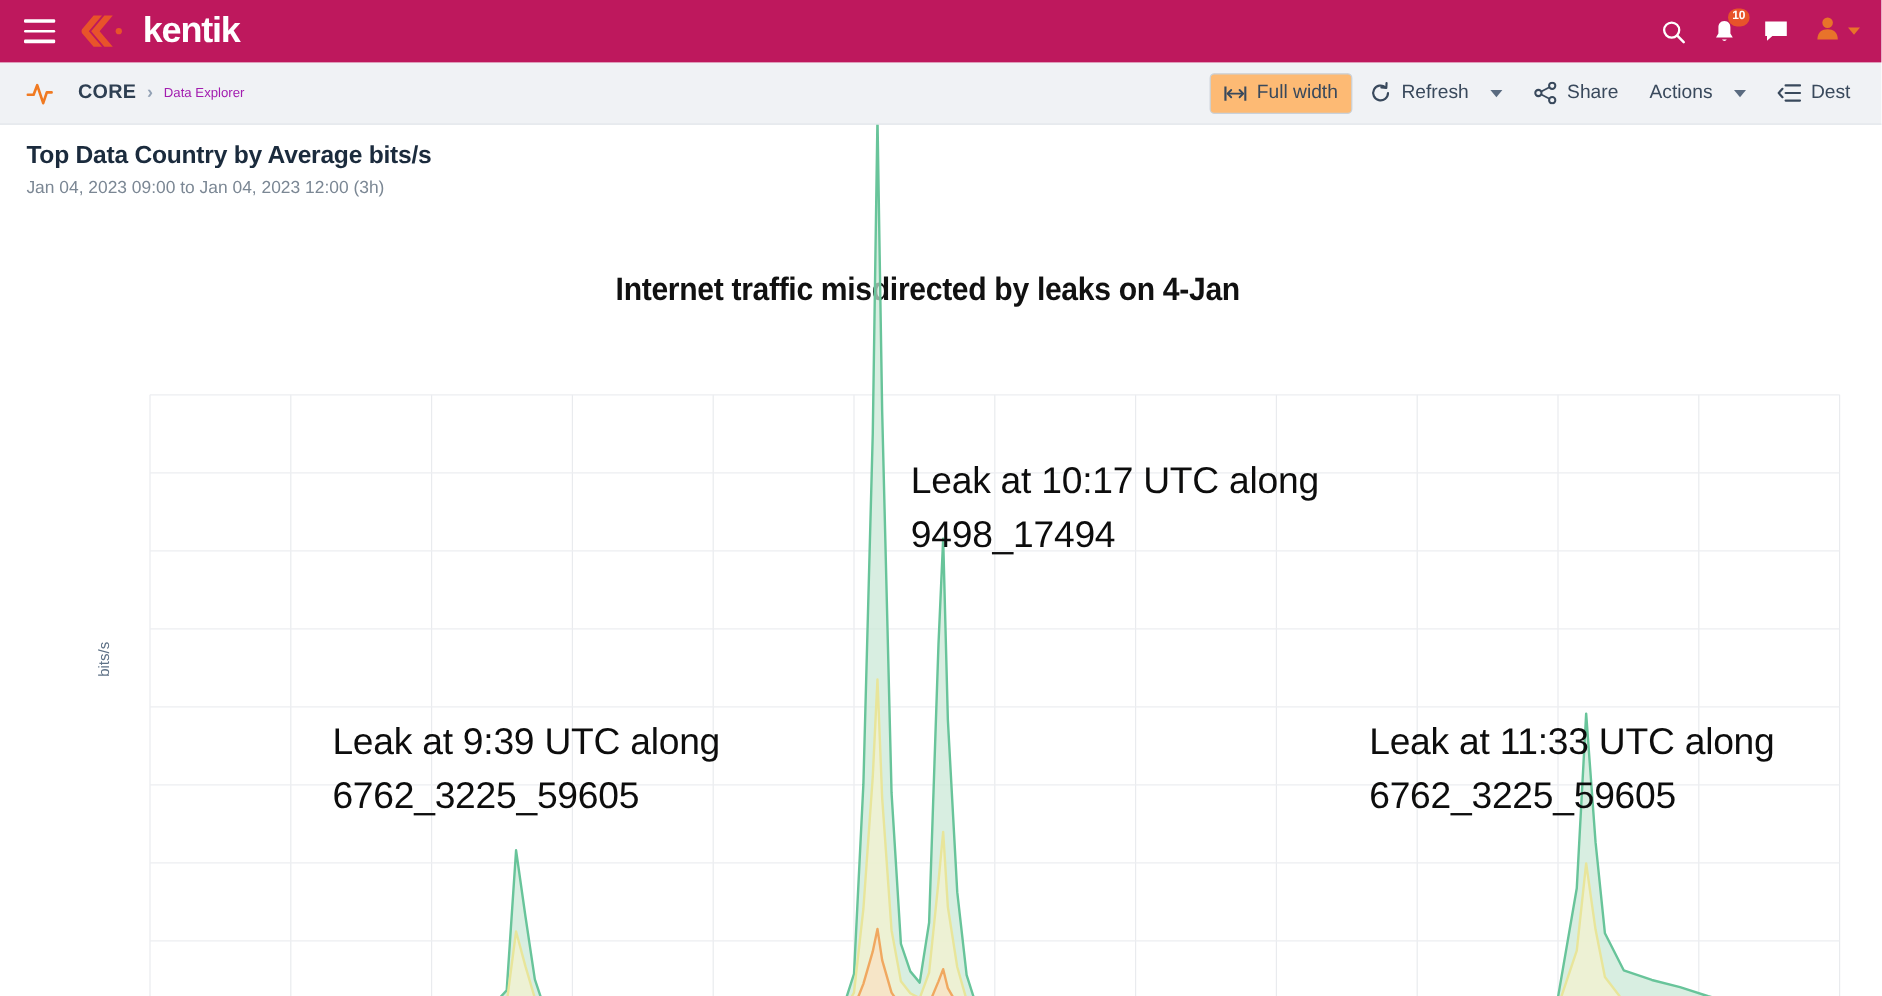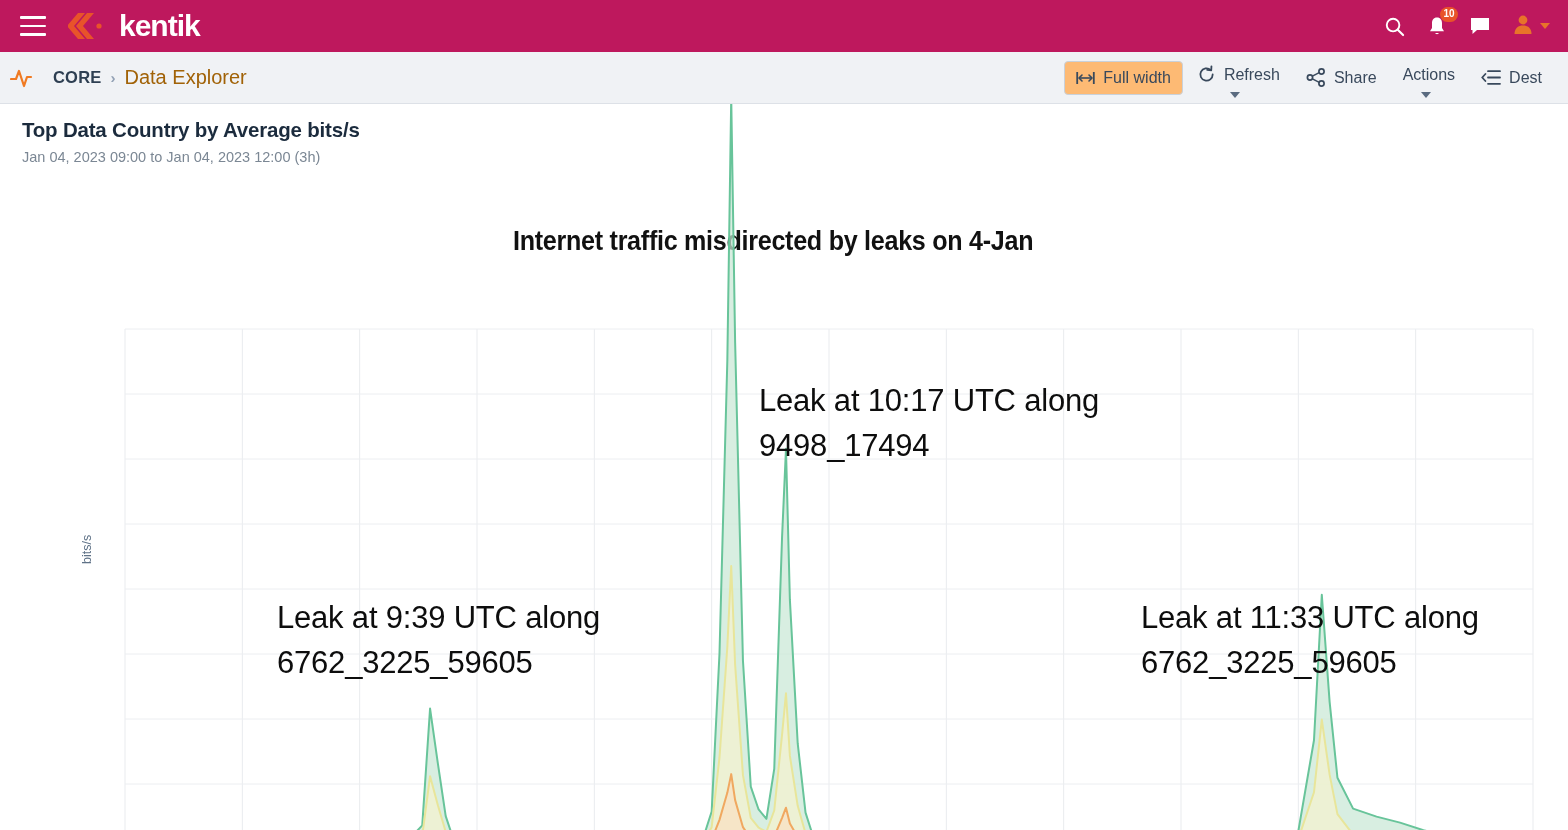--- a/index.html
+++ b/index.html
@@ -52,42 +52,42 @@
     border-left: 5px solid transparent; border-right: 5px solid transparent;
     border-top: 6px solid #e8732a;
   }
 
   
   .subbar {
     height: 52px; width: 100%;
     background: #f0f2f5;
     border-bottom: 1px solid #dde1e7;
     display: flex; align-items: center;
-    padding: 0 14px 0 10px;
+    padding: 0 14px 0 22px;
   }
   .crumbs { display: flex; align-items: center; gap: 9px; }
   .crumb-core {
     color: #2e3f52; font-size: 16.5px; font-weight: 700; letter-spacing: 0.2px;
     cursor: pointer;
   }
   .crumb-sep { color: #93a2b5; font-size: 15px; font-weight: 700; }
-  .crumb-page { color: #a16207; font-size: 20px; }
+  .crumb-page { color: #a21caf; font-size: 11px; }
 
   .toolbar { margin-left: auto; display: flex; align-items: center; gap: 2px; }
   .tb-btn {
     display: flex; align-items: center; gap: 8px;
     padding: 7px 11px; border-radius: 4px;
     color: #39495c; font-size: 16px;
     cursor: pointer; background: transparent; border: 1px solid transparent;
     white-space: nowrap;
   }
   .tb-btn.boxed {
     background: #fdba74; border: 1px solid #c9d1da;
   }
-  .tb-split { display: flex; align-items: center; flex-direction: column; }
+  .tb-split { display: flex; align-items: center; }
   .tb-caret {
     width: 0; height: 0;
     border-left: 5.5px solid transparent; border-right: 5.5px solid transparent;
     border-top: 6.5px solid #5a6b80;
     margin: 0 12px 0 6px; cursor: pointer;
   }
 
   
   .content { position: relative; width: 1568px; height: 726px; background: #fff; }
 

